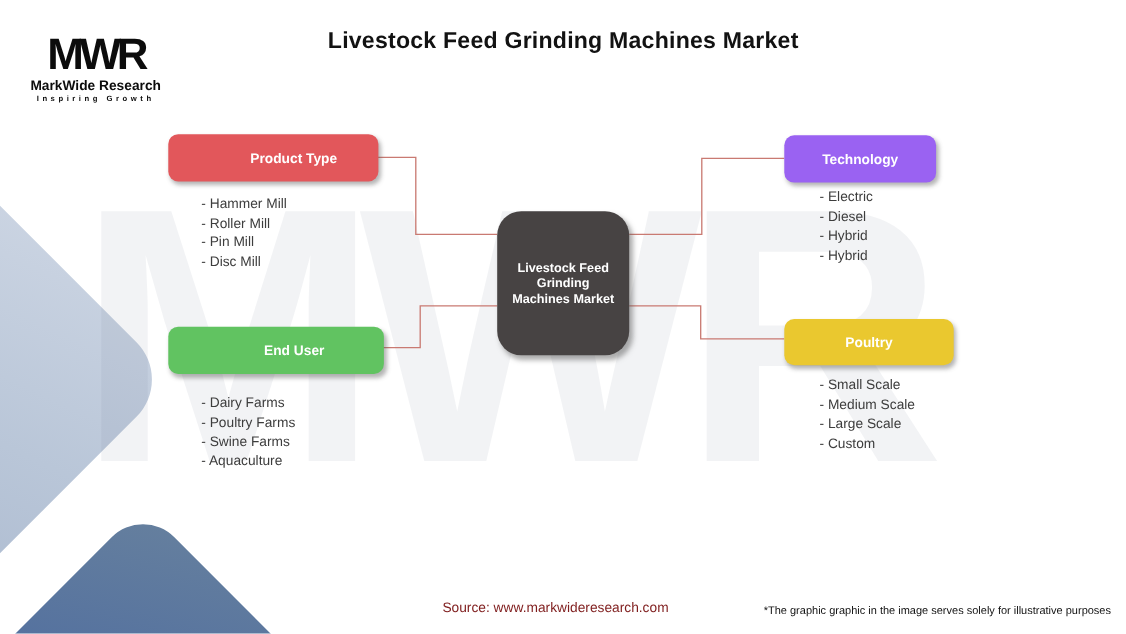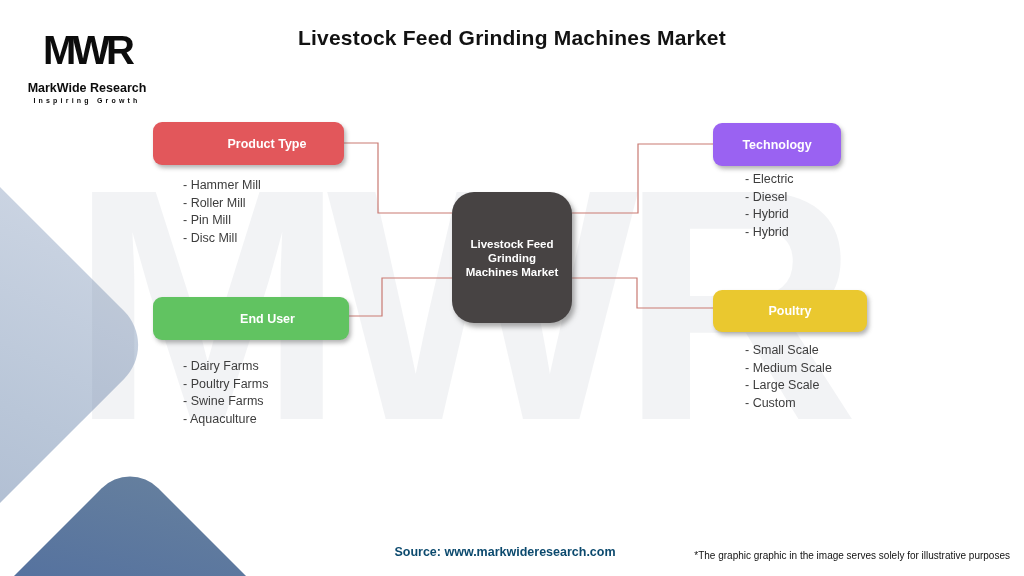--- a/index.html
+++ b/index.html
@@ -26,48 +26,48 @@
   }
   
   #connector-layer{position:absolute;left:0;top:0;width:1024px;height:576px;}
   
   #page-title{
     position:absolute;left:0;top:26px;width:1024px;text-align:center;
     font-size:21px;font-weight:800;color:#121212;letter-spacing:0.2px;
   }
   #logo{position:absolute;left:22px;top:30px;width:130px;text-align:center;color:#0c0c0c;}
   #logo-acronym{font-size:40px;font-weight:800;letter-spacing:-4px;line-height:1.0;}
-  #logo-name{font-size:12.5px;font-weight:800;margin-top:11px;}
+  #logo-name{font-size:12.5px;font-weight:800;margin-top:1px;}
   #logo-tagline{font-size:7px;font-weight:700;letter-spacing:3.2px;margin-top:2px;}
   
   .branch-box{
     position:absolute;border-radius:9px;display:flex;align-items:center;justify-content:center;
     color:#ffffff;font-size:12.5px;font-weight:700;
     box-shadow:2px 3px 4px rgba(90,90,90,0.45);
   }
   #box-product-type{left:153px;top:122px;width:154px;height:43px;}
-  #box-technology{left:713px;top:123px;width:128px;height:43px;}
+  #box-technology{left:713px;top:123px;width:138px;height:43px;}
   #box-end-user{left:153px;top:297px;width:163px;height:43px;padding-left:33px;}
   #box-capacity{left:713px;top:290px;width:154px;height:42px;}
   
   #center-node{
     position:absolute;left:452px;top:192px;width:120px;height:131px;border-radius:22px;
     display:flex;align-items:center;justify-content:center;text-align:center;
     color:#ffffff;font-size:11.5px;font-weight:700;line-height:14px;padding:0 9px;box-sizing:border-box;
     box-shadow:3px 4px 5px rgba(90,90,90,0.5);
   }
   
   .branch-list{position:absolute;font-size:12.5px;color:#3d3d3d;line-height:17.5px;}
   #list-product-type{left:183px;top:177px;}
   #list-technology{left:745px;top:171px;}
   #list-end-user{left:183px;top:358px;}
   #list-capacity{left:745px;top:342px;}
   
   #source-line{position:absolute;left:0;top:545px;width:1010px;text-align:center;
-    font-size:12.5px;font-weight:700;color:#0c4a6e;}
+    font-size:12.5px;font-weight:400;color:#7f1d1d;}
   #disclaimer{position:absolute;right:14px;top:550px;font-size:10px;color:#111;}
 </style>
 </head>
 <body>
 
 <div id="stage">
 
   <div class="diamond" id="diamond-light"></div>
   <div class="diamond" id="diamond-dark"></div>
   <div id="watermark">MWR</div>

